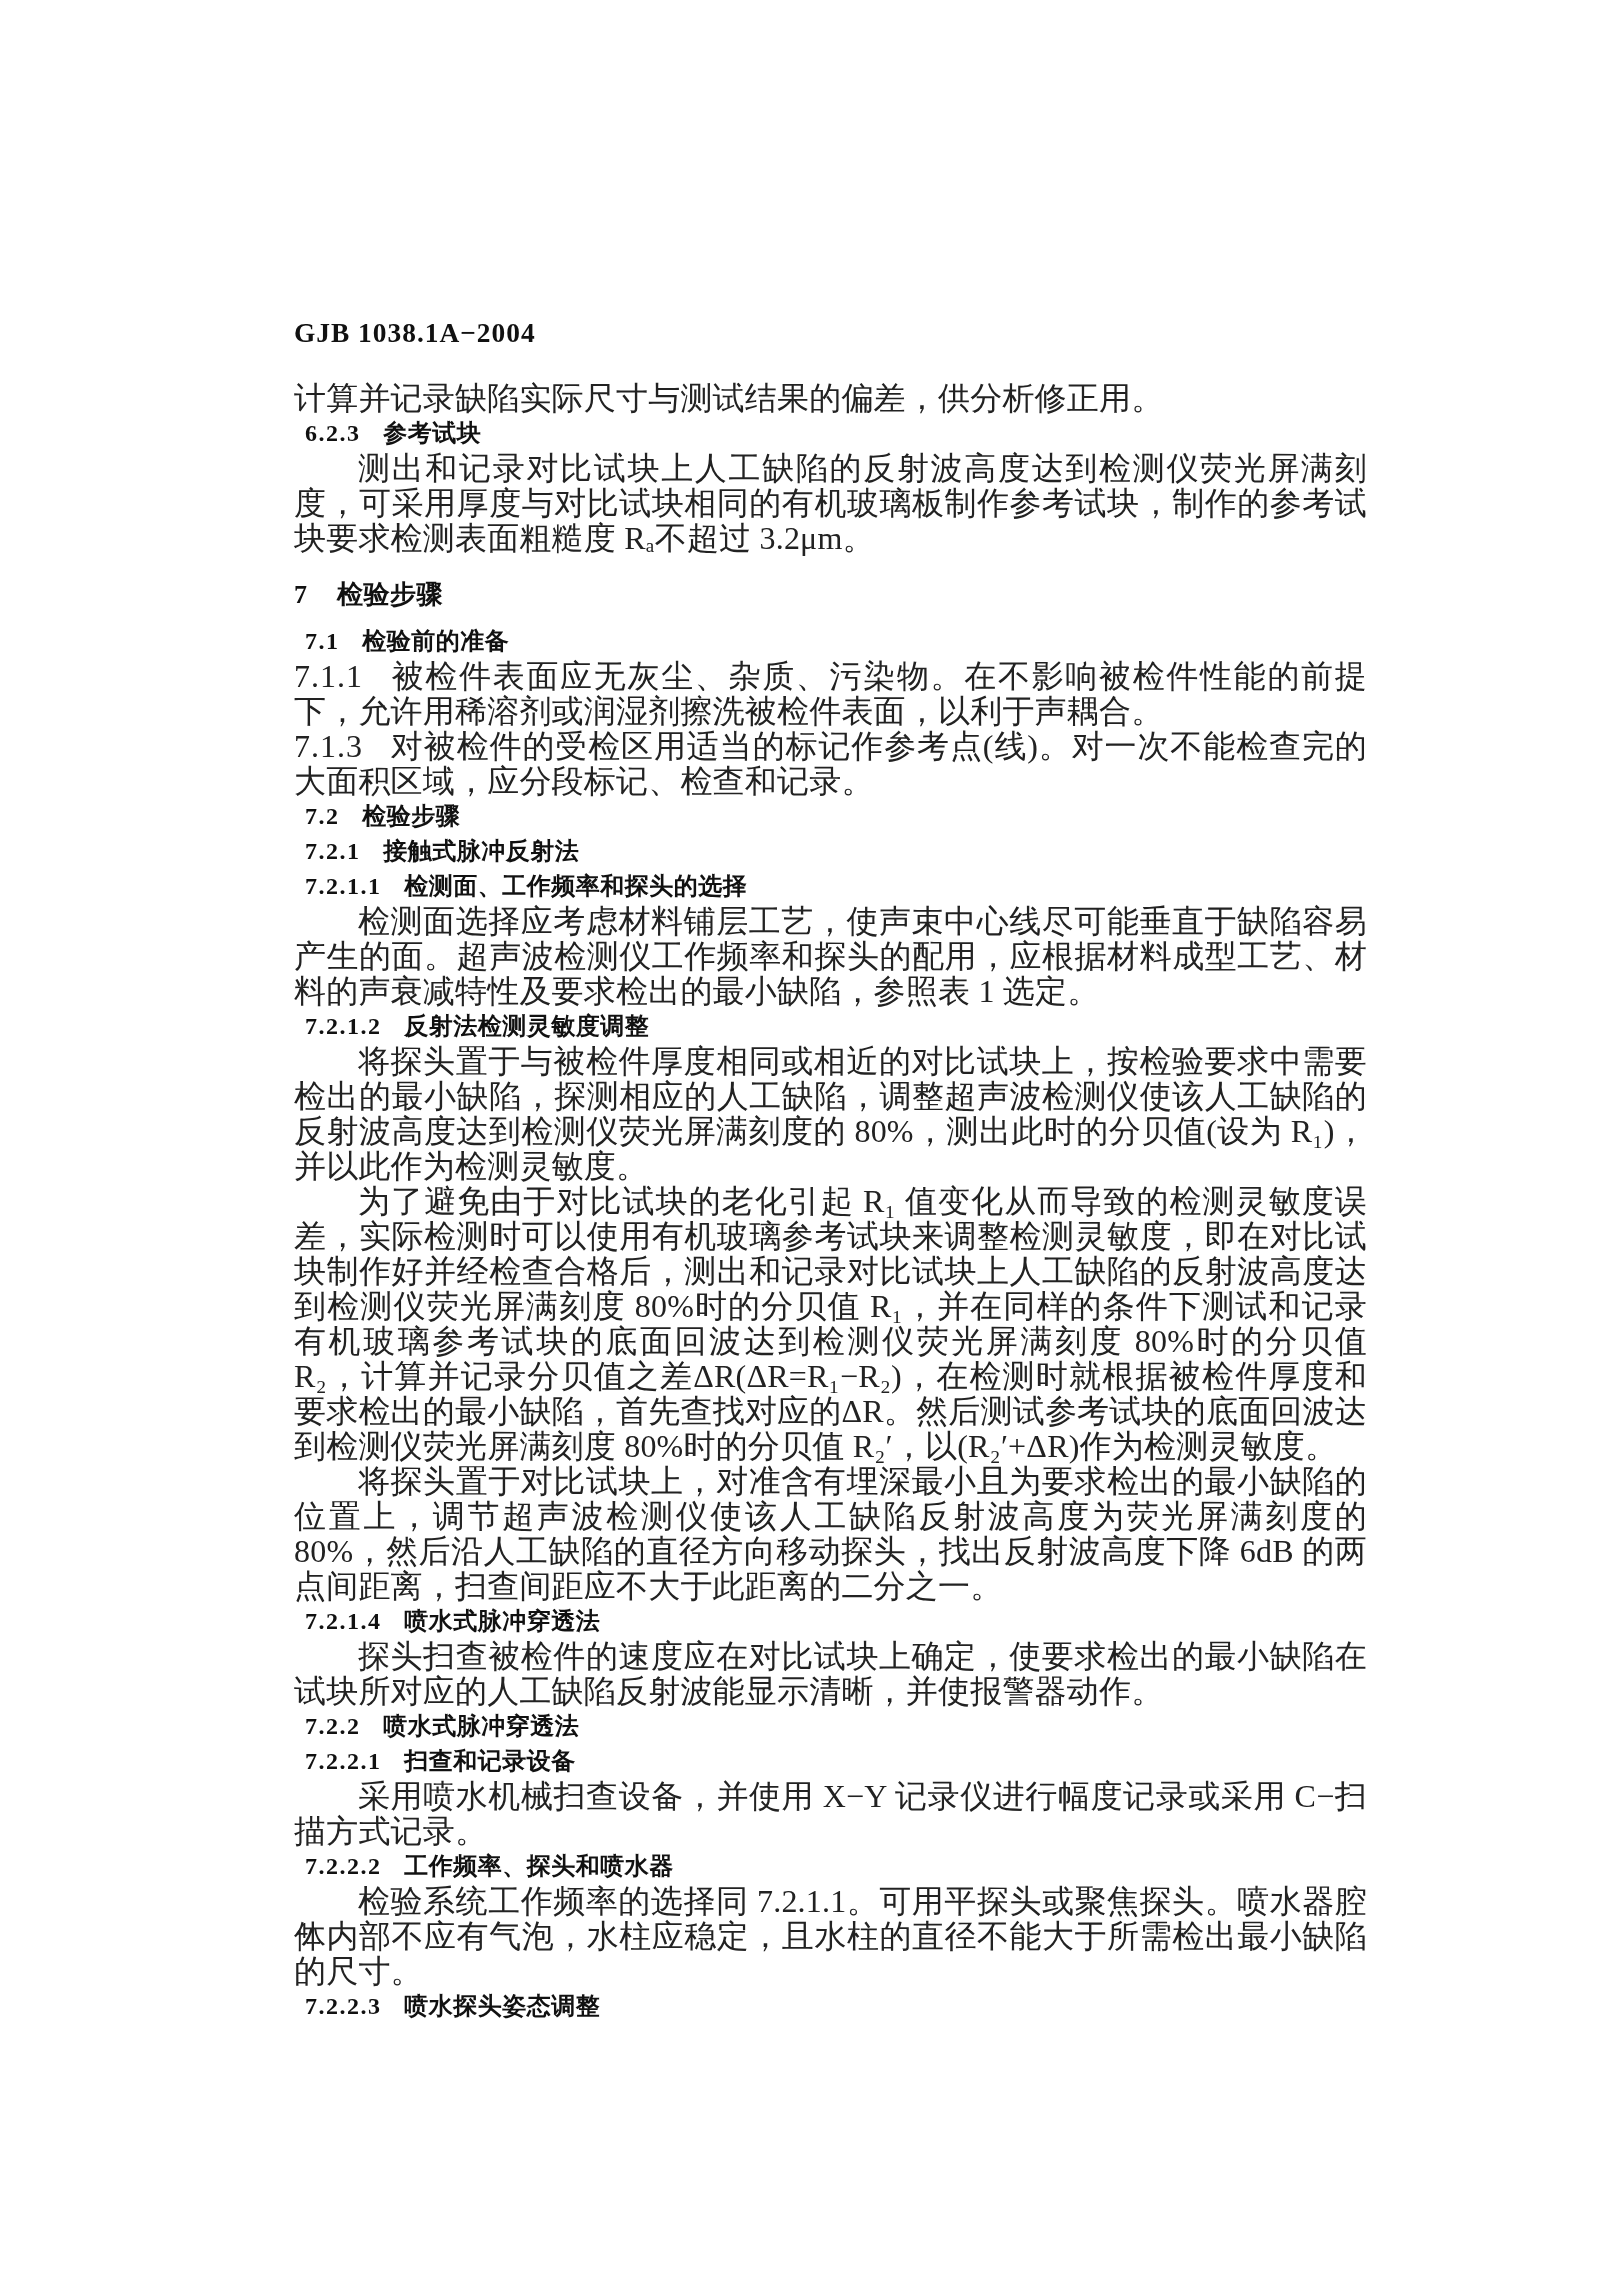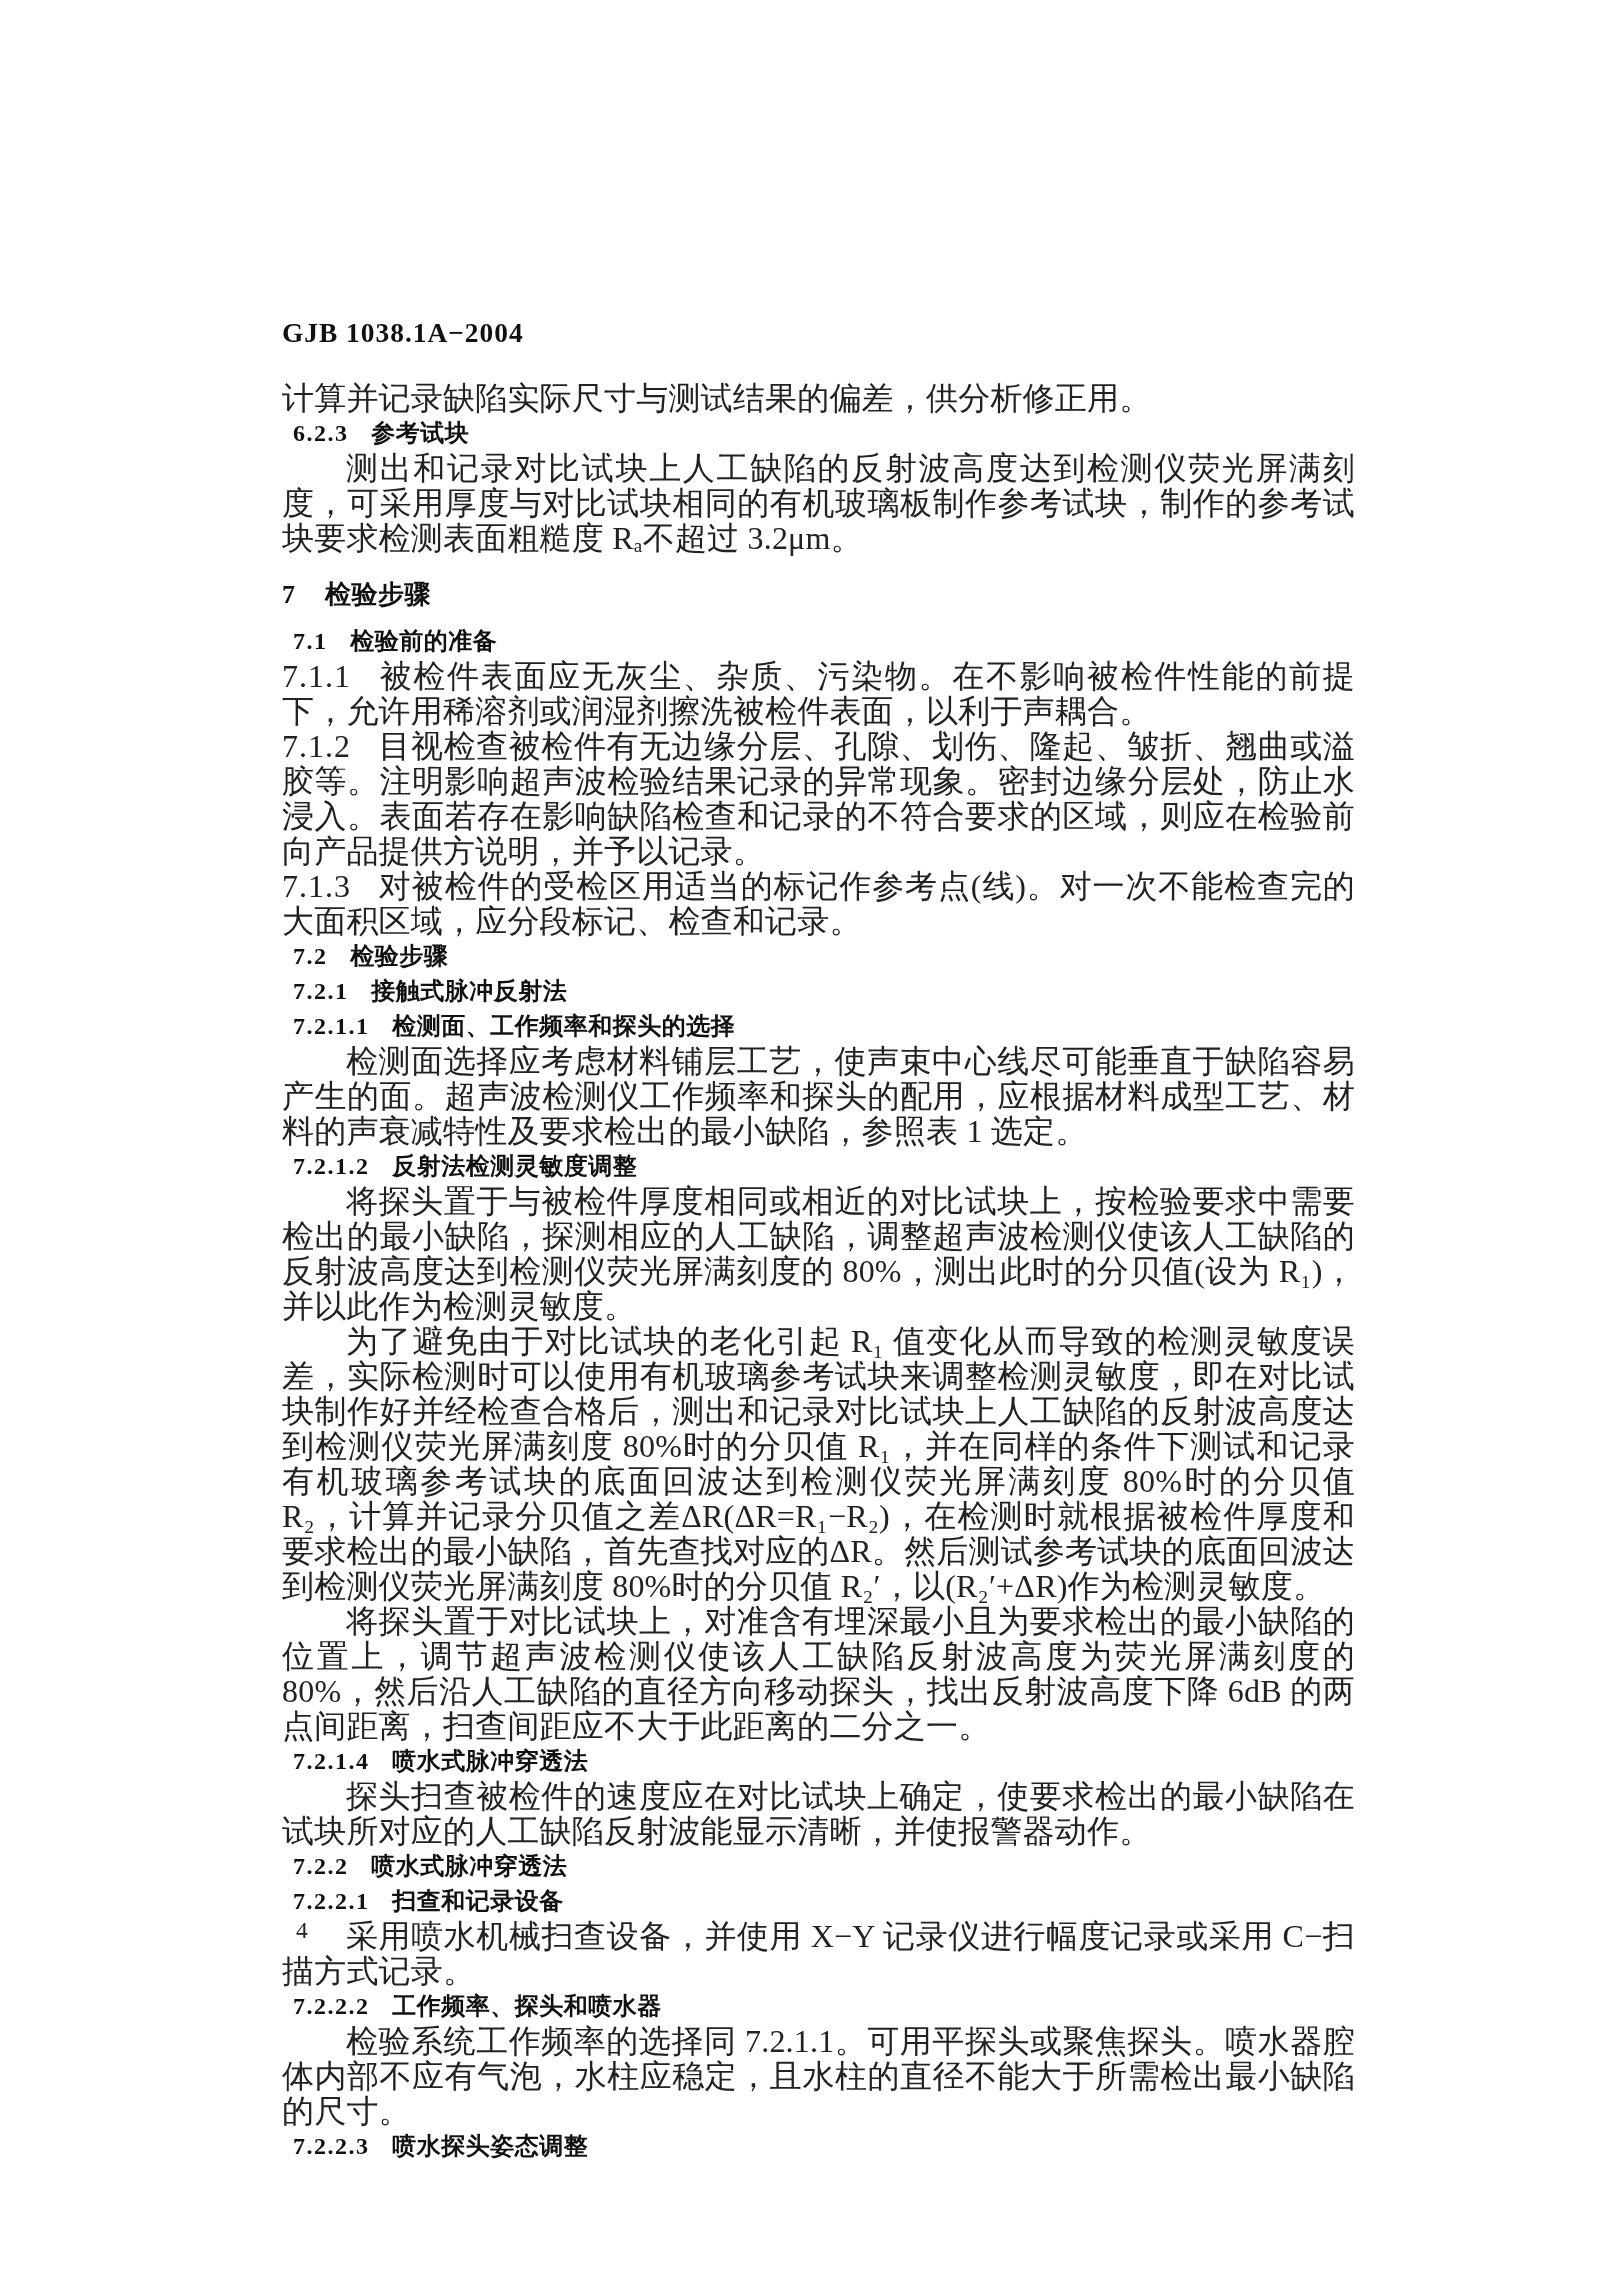--- a/index.html
+++ b/index.html
@@ -10,21 +10,21 @@
   .page{
     position:relative;
     width:1621px;
     height:2293px;
     background:#ffffff;
     overflow:hidden;
     color:#222;
   }
   .content{
     position:absolute;
-    left:282px;
+    left:294px;
     top:316px;
     width:1073px;
   }
   .doc-header{
     font-weight:bold;
     font-size:27.4px;
     letter-spacing:1px;
     color:#111;
     margin:0 0 30px 0;
     line-height:35px;
@@ -77,21 +77,20 @@
 <div class="page">
   <div class="content">
     <div class="doc-header">GJB 1038.1A−2004</div>
     <div id="blocks-root">
         <p class="para-cont"><span>计算并记录缺陷实际尺寸与测试结果的偏差，供分析修正用。</span></p>
         <div class="heading h3"><span class="num">6.2.3</span><span class="title">参考试块</span></div>
         <p class="para"><span>测出和记录对比试块上人工缺陷的反射波高度达到检测仪荧光屏满刻度，可采用厚度与对比试块相同的有机玻璃板制作参考试块，制作的参考试块要求检测表面粗糙度 Rₐ不超过 3.2μm。</span></p>
         <div class="heading h1"><span class="num">7</span><span class="title">检验步骤</span></div>
         <div class="heading h2"><span class="num">7.1</span><span class="title">检验前的准备</span></div>
         <p class="clause"><span class="pnum">7.1.1</span><span>被检件表面应无灰尘、杂质、污染物。在不影响被检件性能的前提下，允许用稀溶剂或润湿剂擦洗被检件表面，以利于声耦合。</span></p>
-        <p class="clause"><span class="pnum">7.1.2</span><span>目视检查被检件有无边缘分层、孔隙、划伤、隆起、皱折、翘曲或溢胶等。注明影响超声波检验结果记录的异常现象。密封边缘分层处，防止水浸入。表面若存在影响缺陷检查和记录的不符合要求的区域，则应在检验前向产品提供方说明，并予以记录。</span></p>
         <p class="clause"><span class="pnum">7.1.3</span><span>对被检件的受检区用适当的标记作参考点(线)。对一次不能检查完的大面积区域，应分段标记、检查和记录。</span></p>
         <div class="heading h2"><span class="num">7.2</span><span class="title">检验步骤</span></div>
         <div class="heading h3"><span class="num">7.2.1</span><span class="title">接触式脉冲反射法</span></div>
         <div class="heading h3"><span class="num">7.2.1.1</span><span class="title">检测面、工作频率和探头的选择</span></div>
         <p class="para"><span>检测面选择应考虑材料铺层工艺，使声束中心线尽可能垂直于缺陷容易产生的面。超声波检测仪工作频率和探头的配用，应根据材料成型工艺、材料的声衰减特性及要求检出的最小缺陷，参照表 1 选定。</span></p>
         <div class="heading h3"><span class="num">7.2.1.2</span><span class="title">反射法检测灵敏度调整</span></div>
         <p class="para"><span>将探头置于与被检件厚度相同或相近的对比试块上，按检验要求中需要检出的最小缺陷，探测相应的人工缺陷，调整超声波检测仪使该人工缺陷的反射波高度达到检测仪荧光屏满刻度的 80%，测出此时的分贝值(设为 R₁)，并以此作为检测灵敏度。</span></p>
         <p class="para"><span>为了避免由于对比试块的老化引起 R₁ 值变化从而导致的检测灵敏度误差，实际检测时可以使用有机玻璃参考试块来调整检测灵敏度，即在对比试块制作好并经检查合格后，测出和记录对比试块上人工缺陷的反射波高度达到检测仪荧光屏满刻度 80%时的分贝值 R₁，并在同样的条件下测试和记录有机玻璃参考试块的底面回波达到检测仪荧光屏满刻度 80%时的分贝值 R₂，计算并记录分贝值之差ΔR(ΔR=R₁−R₂)，在检测时就根据被检件厚度和要求检出的最小缺陷，首先查找对应的ΔR。然后测试参考试块的底面回波达到检测仪荧光屏满刻度 80%时的分贝值 R₂′，以(R₂′+ΔR)作为检测灵敏度。</span></p>
         <p class="para"><span>将探头置于对比试块上，对准含有埋深最小且为要求检出的最小缺陷的位置上，调节超声波检测仪使该人工缺陷反射波高度为荧光屏满刻度的 80%，然后沿人工缺陷的直径方向移动探头，找出反射波高度下降 6dB 的两点间距离，扫查间距应不大于此距离的二分之一。</span></p>
         <div class="heading h3"><span class="num">7.2.1.4</span><span class="title">喷水式脉冲穿透法</span></div>

